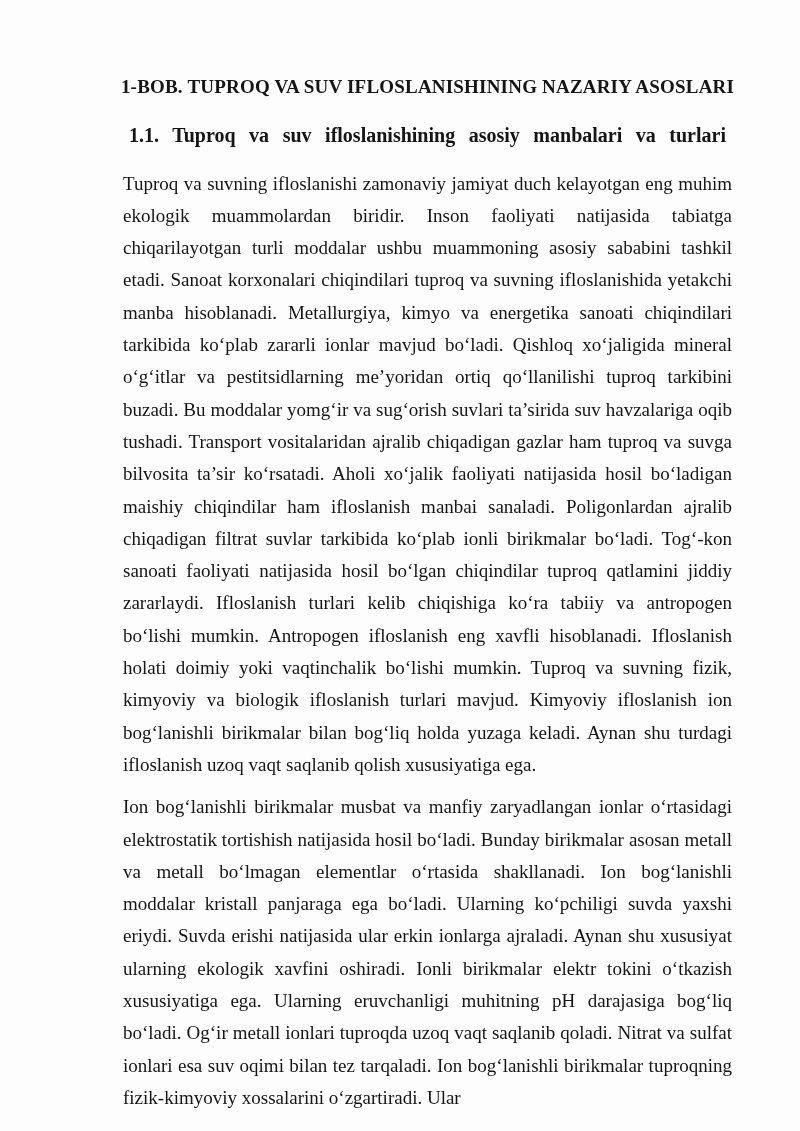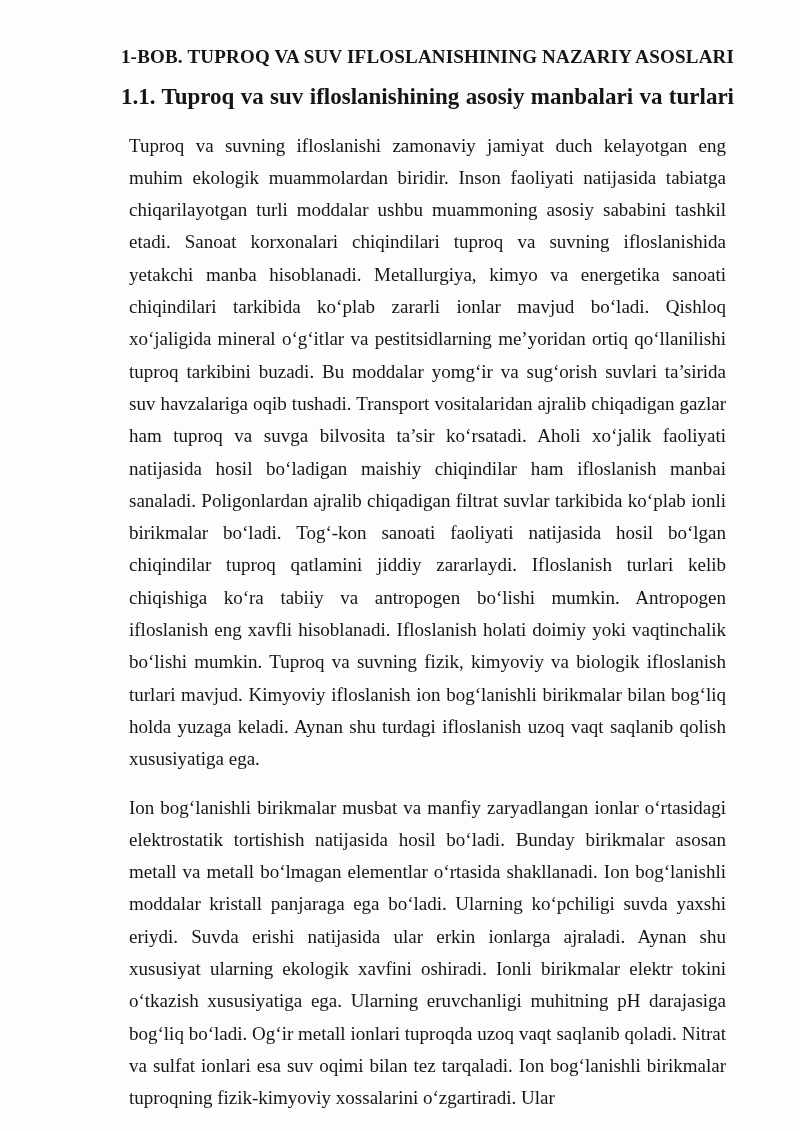--- a/index.html
+++ b/index.html
@@ -9,43 +9,43 @@
   body {
     width: 800px;
     height: 1131px;
     background: #fdfdfd;
     overflow: hidden;
   }
   .page {
     box-sizing: border-box;
     width: 800px;
     height: 1131px;
-    padding: 41px 58px 0 113px;
+    padding: 71px 58px 0 113px;
     background: #fdfdfd;
     color: #151515;
     font-family: "Liberation Serif", "DejaVu Serif", serif;
     font-size: 19px;
     line-height: 32.3px;
   }
   .chapter-title {
     margin: 0;
     font-size: 19px;
     font-weight: bold;
     text-align: center;
     letter-spacing: 0.2px;
   }
   .section-heading {
-    margin: 8px;
-    font-size: 23px;
+    margin: 16px;
+    font-size: 20px;
     font-weight: bold;
     text-align: justify;
     text-align-last: justify;
   }
   .body-paragraph {
-    margin: 16px;
+    margin: 10px;
     text-align: justify;
     text-align-last: left;
   }
 </style>
 </head>
 <body>
 
 <div class="page">
   <h1 class="chapter-title">1-BOB. TUPROQ VA SUV IFLOSLANISHINING NAZARIY ASOSLARI</h1>
 

